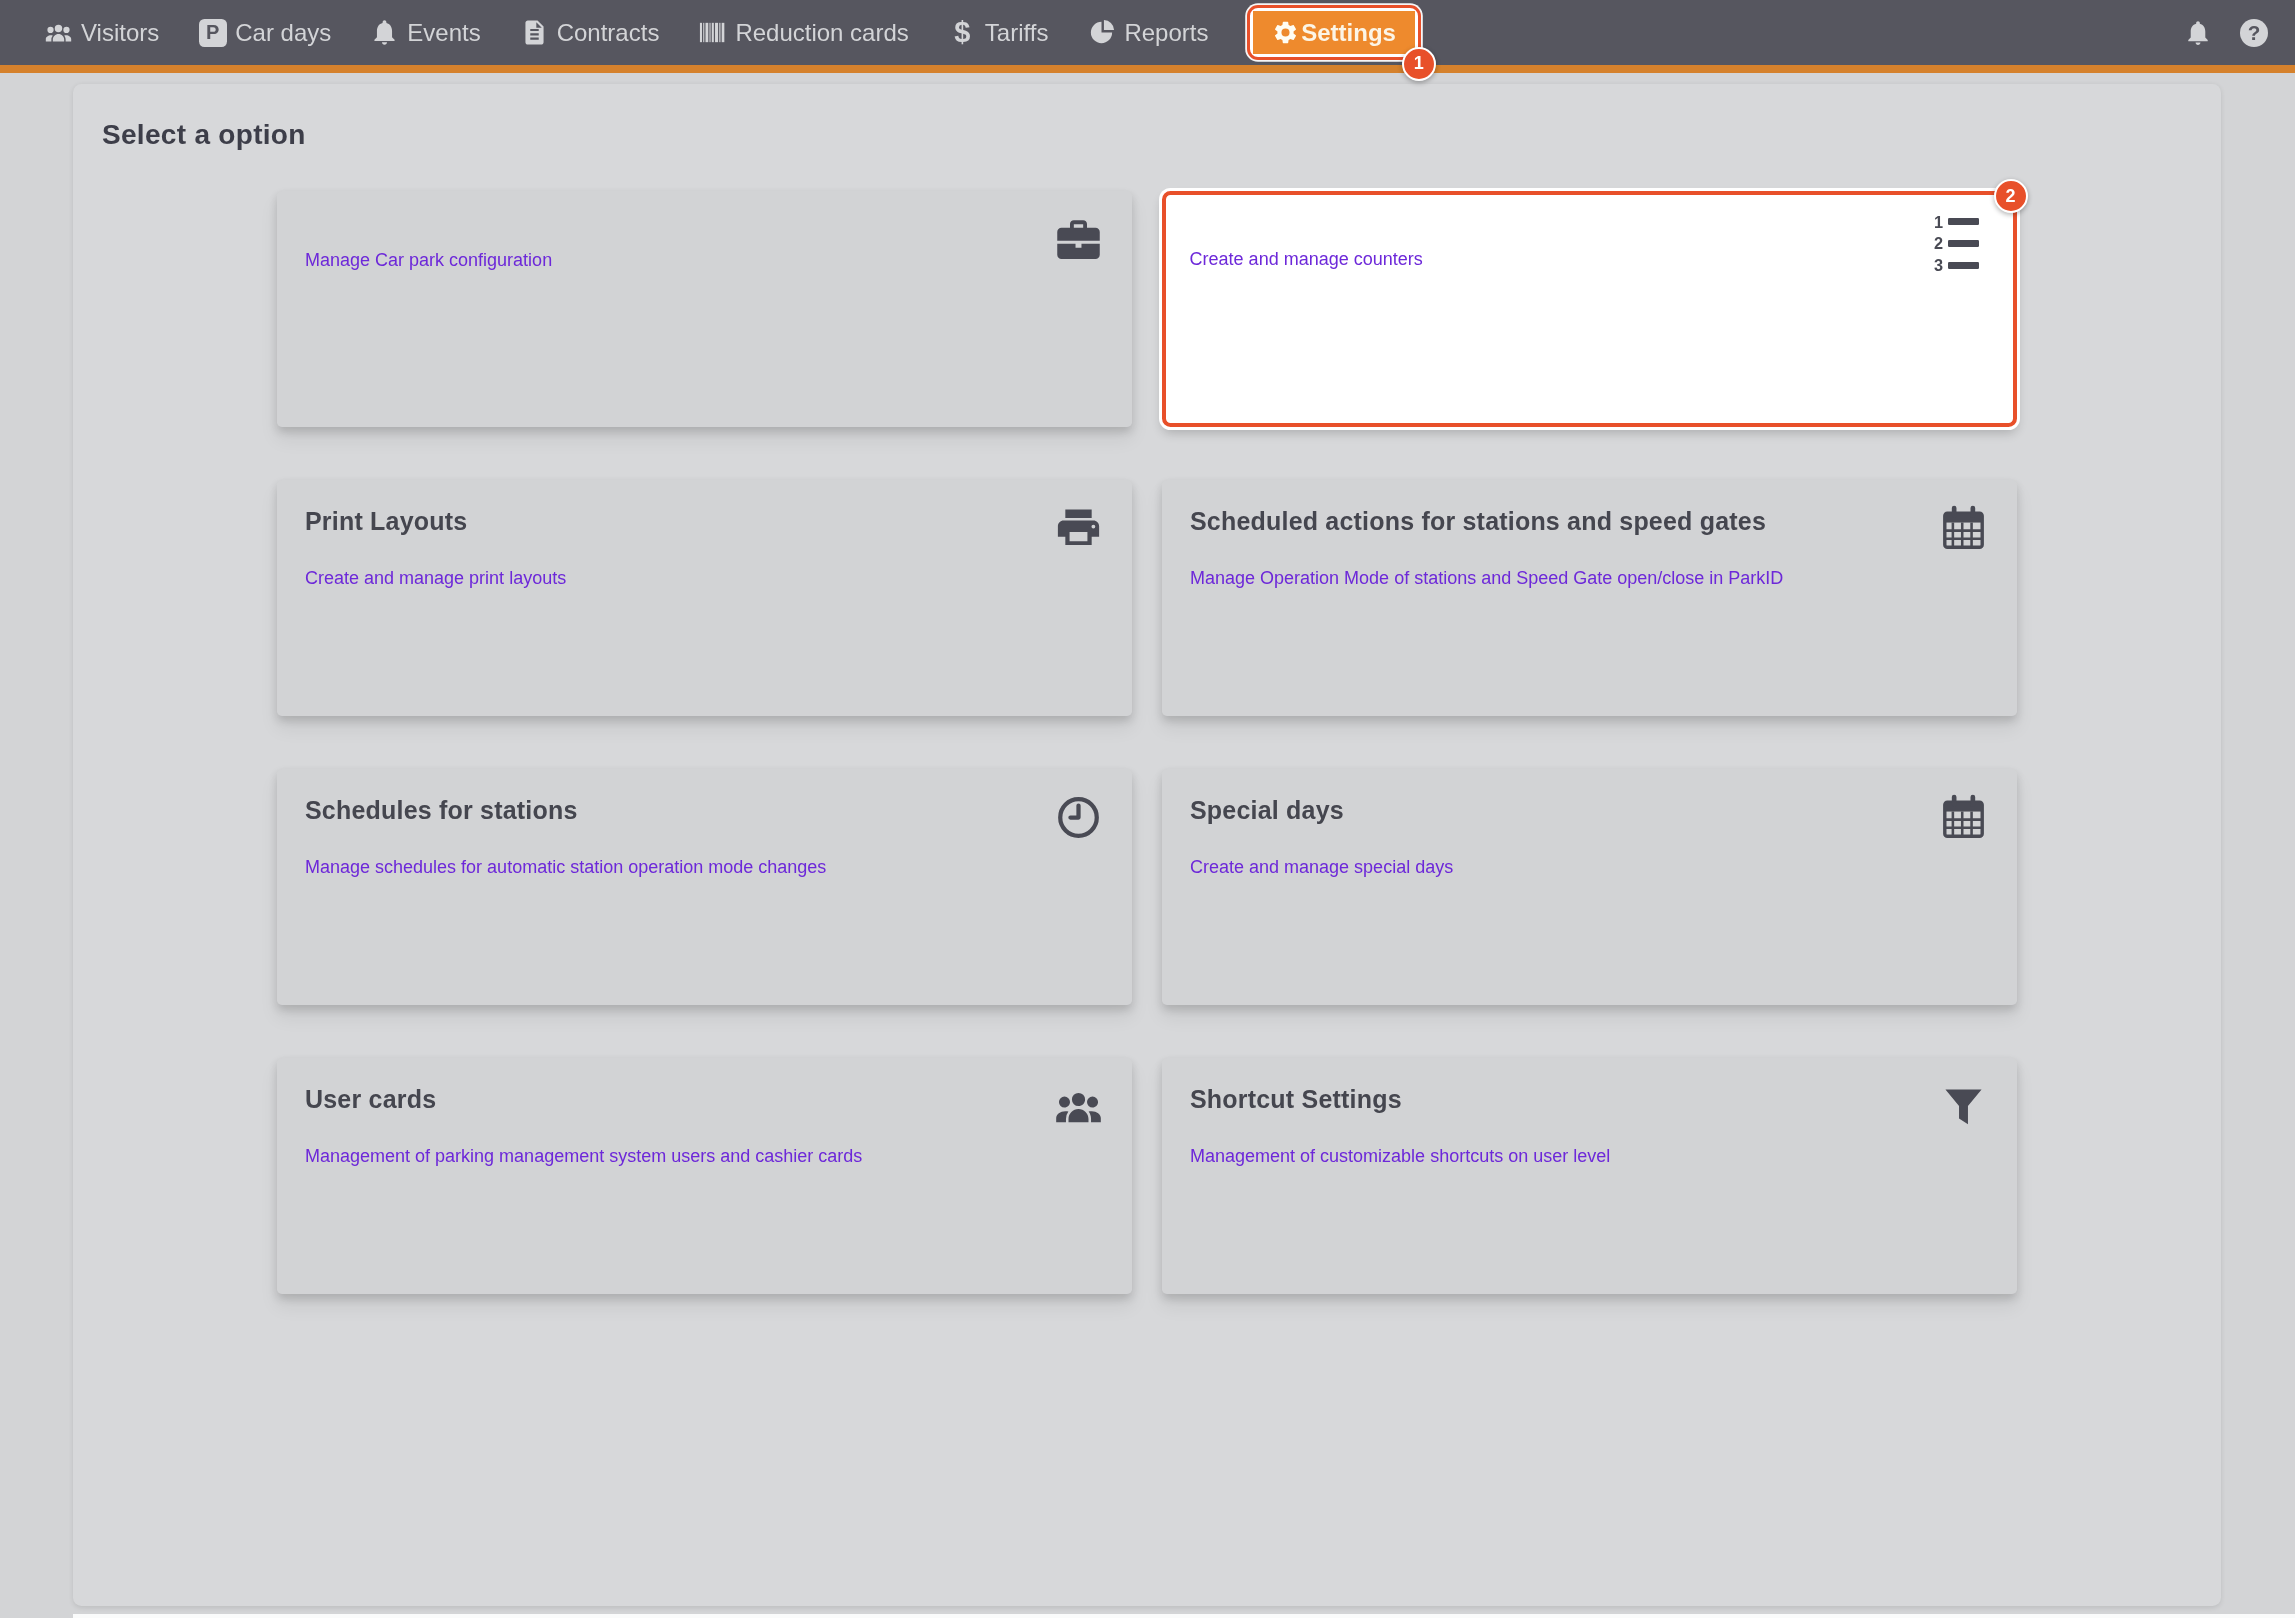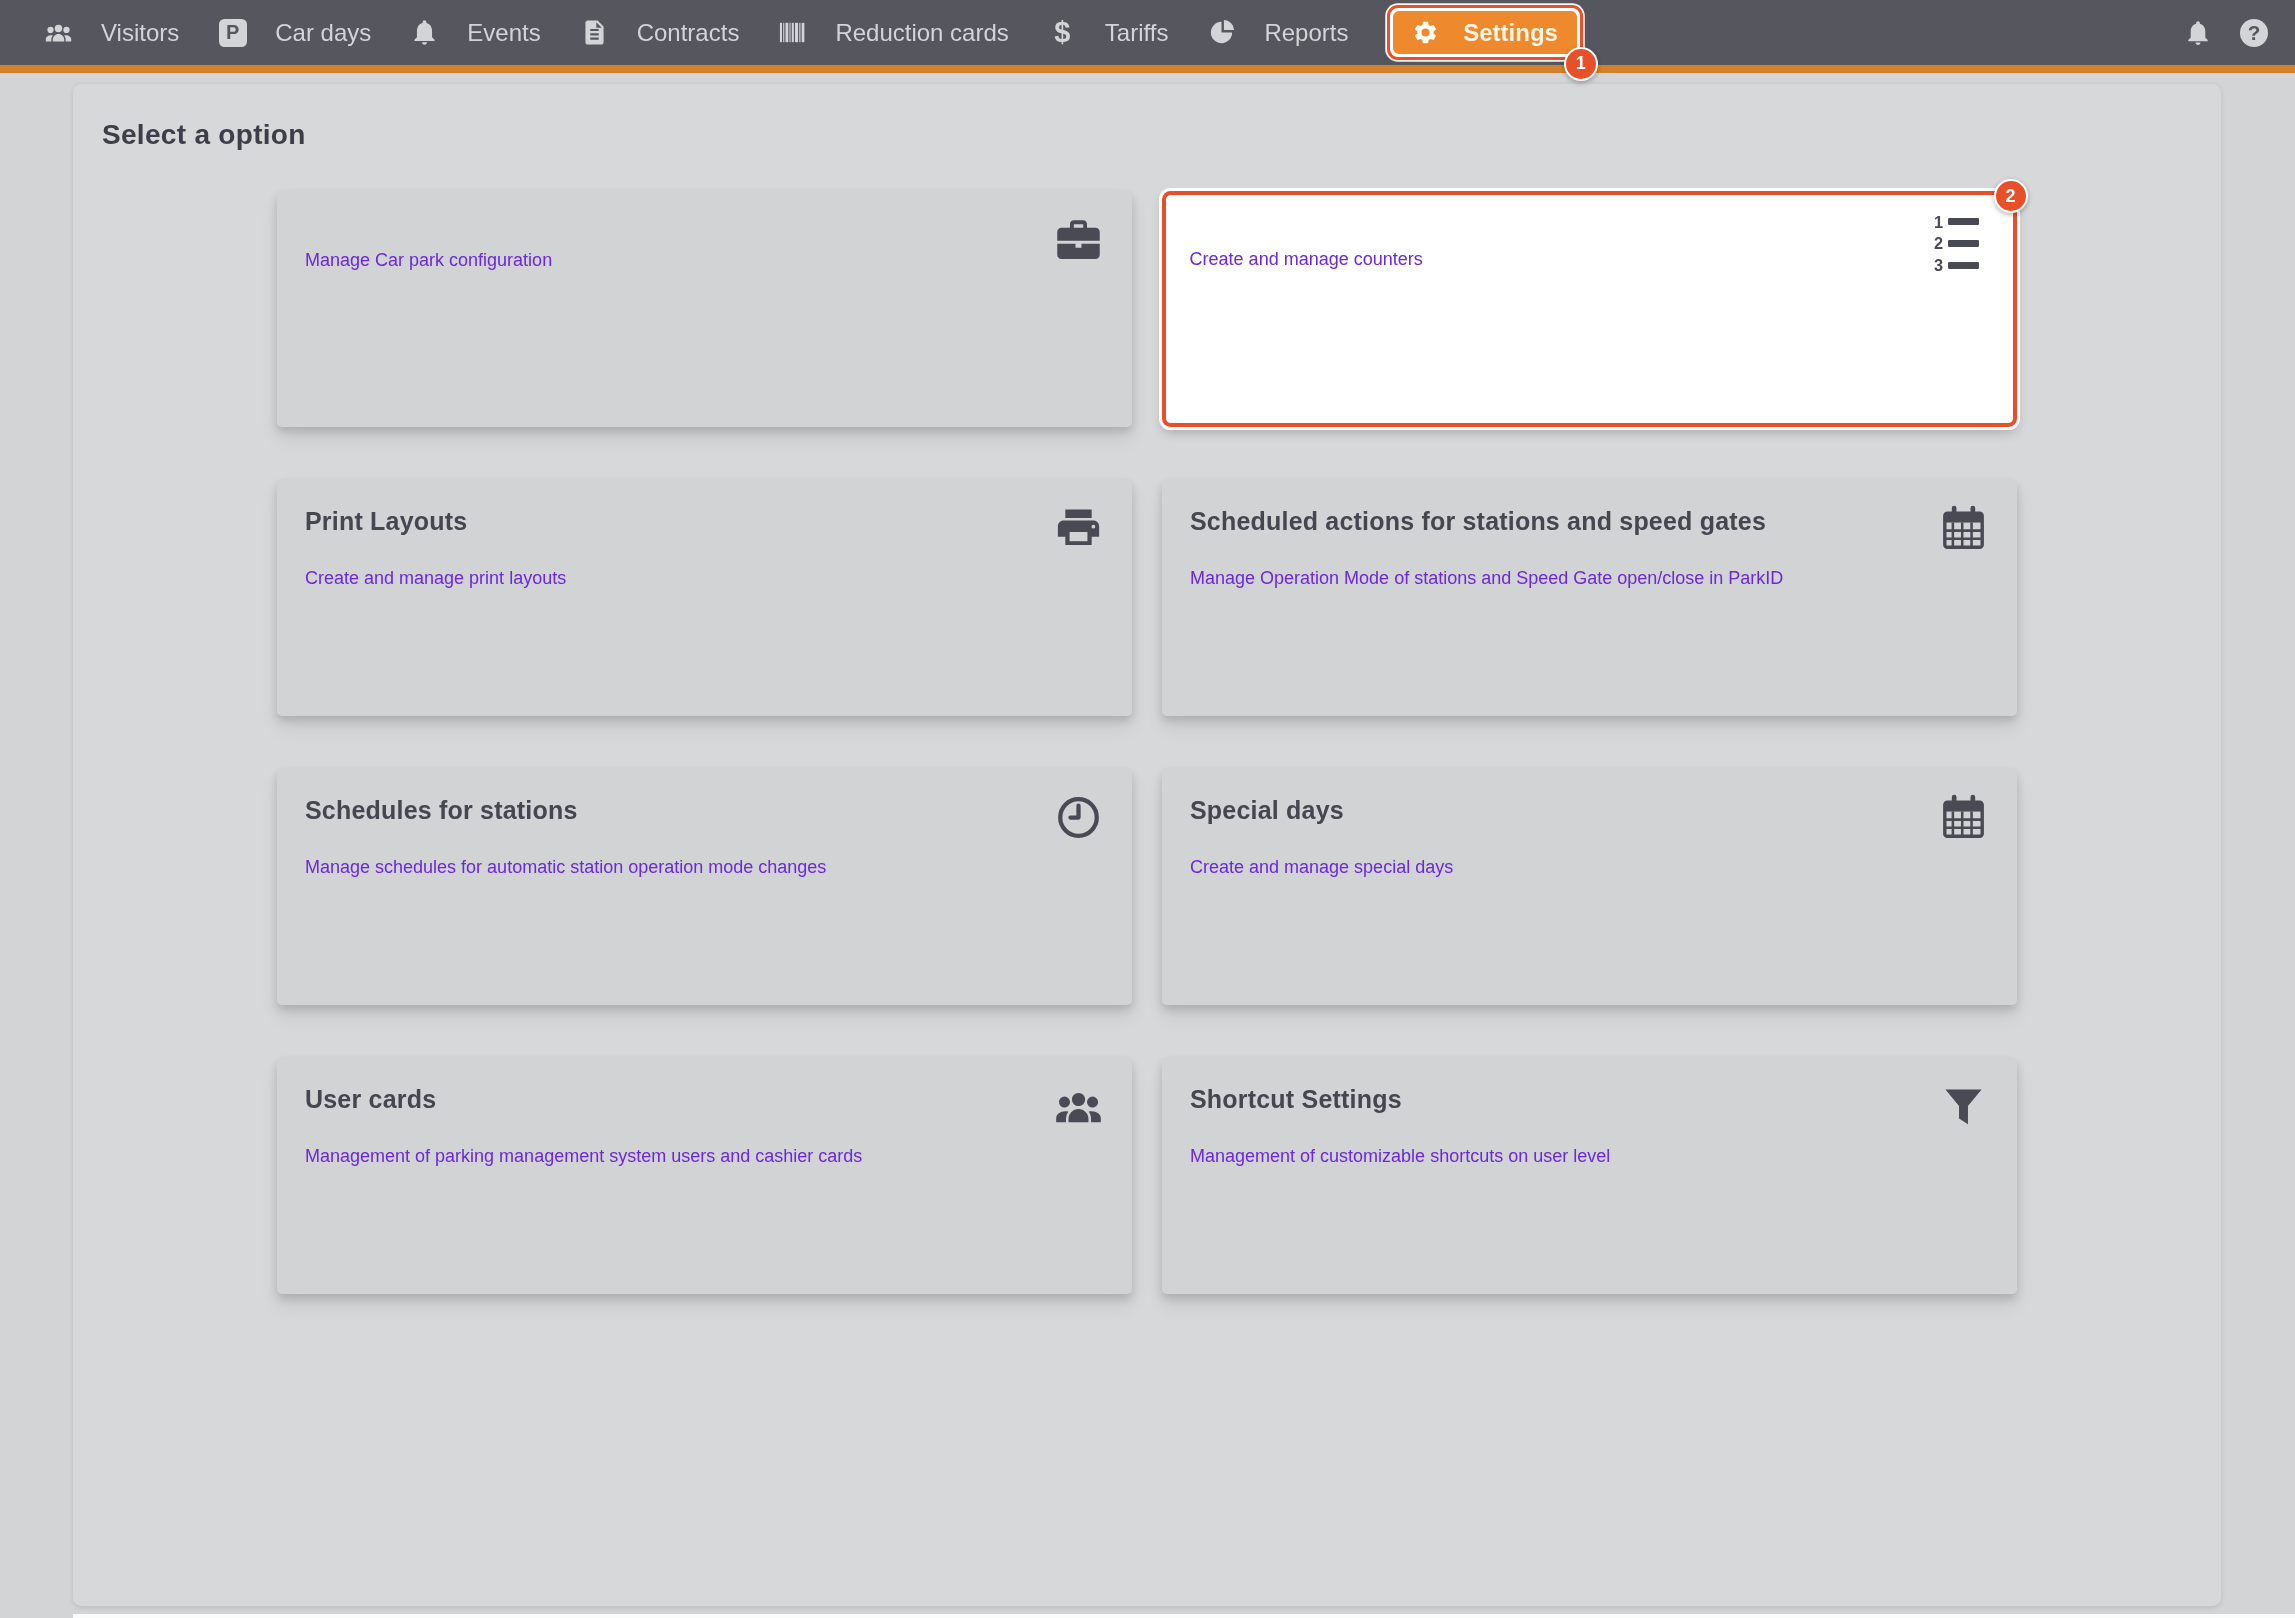--- a/index.html
+++ b/index.html
@@ -18,42 +18,42 @@
   }
   
   .navbar{
     height:65px;background:var(--navbar);
     display:flex;align-items:center;
     padding:0 27px 0 44px;position:relative;z-index:6;
   }
   .underline{height:7.9px;background:var(--underline);position:relative;z-index:5;}
   .nav-tabs{display:flex;align-items:center;}
   .nav-item{
-    display:flex;align-items:center;gap:28px;
+    display:flex;align-items:center;gap:8px;
     color:#d3d4d7;font-size:24px;font-weight:500;
     margin-right:39px;cursor:pointer;white-space:nowrap;text-align:center;
   }
   .icon{display:flex;align-items:center;justify-content:center;}
   .icon svg{display:block;width:100%;height:100%;}
   .nav-item .icon{width:29px;height:29px;}
   .p-badge{
     width:28px;height:28px;background:#d3d4d7;border-radius:5.4px;
     color:#56565f;font-weight:700;font-size:20px;
     display:flex;align-items:center;justify-content:center;
   }
   .dollar{font-size:29px;font-weight:700;line-height:1;}
   
   .nav-active-ring{
     position:relative;background:#fff;
     border:3.6px solid var(--red);border-radius:11px;padding:2.4px;
     box-shadow:0 0 0 1.8px rgba(255,255,255,.95);
   }
   .nav-active-btn{
-    display:flex;align-items:center;gap:24px;
-    background:var(--orange);border-radius:6px;
+    display:flex;align-items:center;gap:2px;
+    background:var(--orange);border-radius:0;
     padding:7.9px 19.4px;color:#fcf5e6;font-size:24px;font-weight:600;
     cursor:pointer;white-space:nowrap;
   }
   .nav-active-btn .icon{width:27px;height:27px;color:#fffdf4;}
   .badge{
     position:absolute;width:34px;height:34px;border-radius:50%;
     background:var(--red);border:2.4px solid #fff;color:#fff;
     font-size:18px;font-weight:700;
     display:flex;align-items:center;justify-content:center;
     box-shadow:0 1.8px 4.8px rgba(0,0,0,.3);z-index:10;

